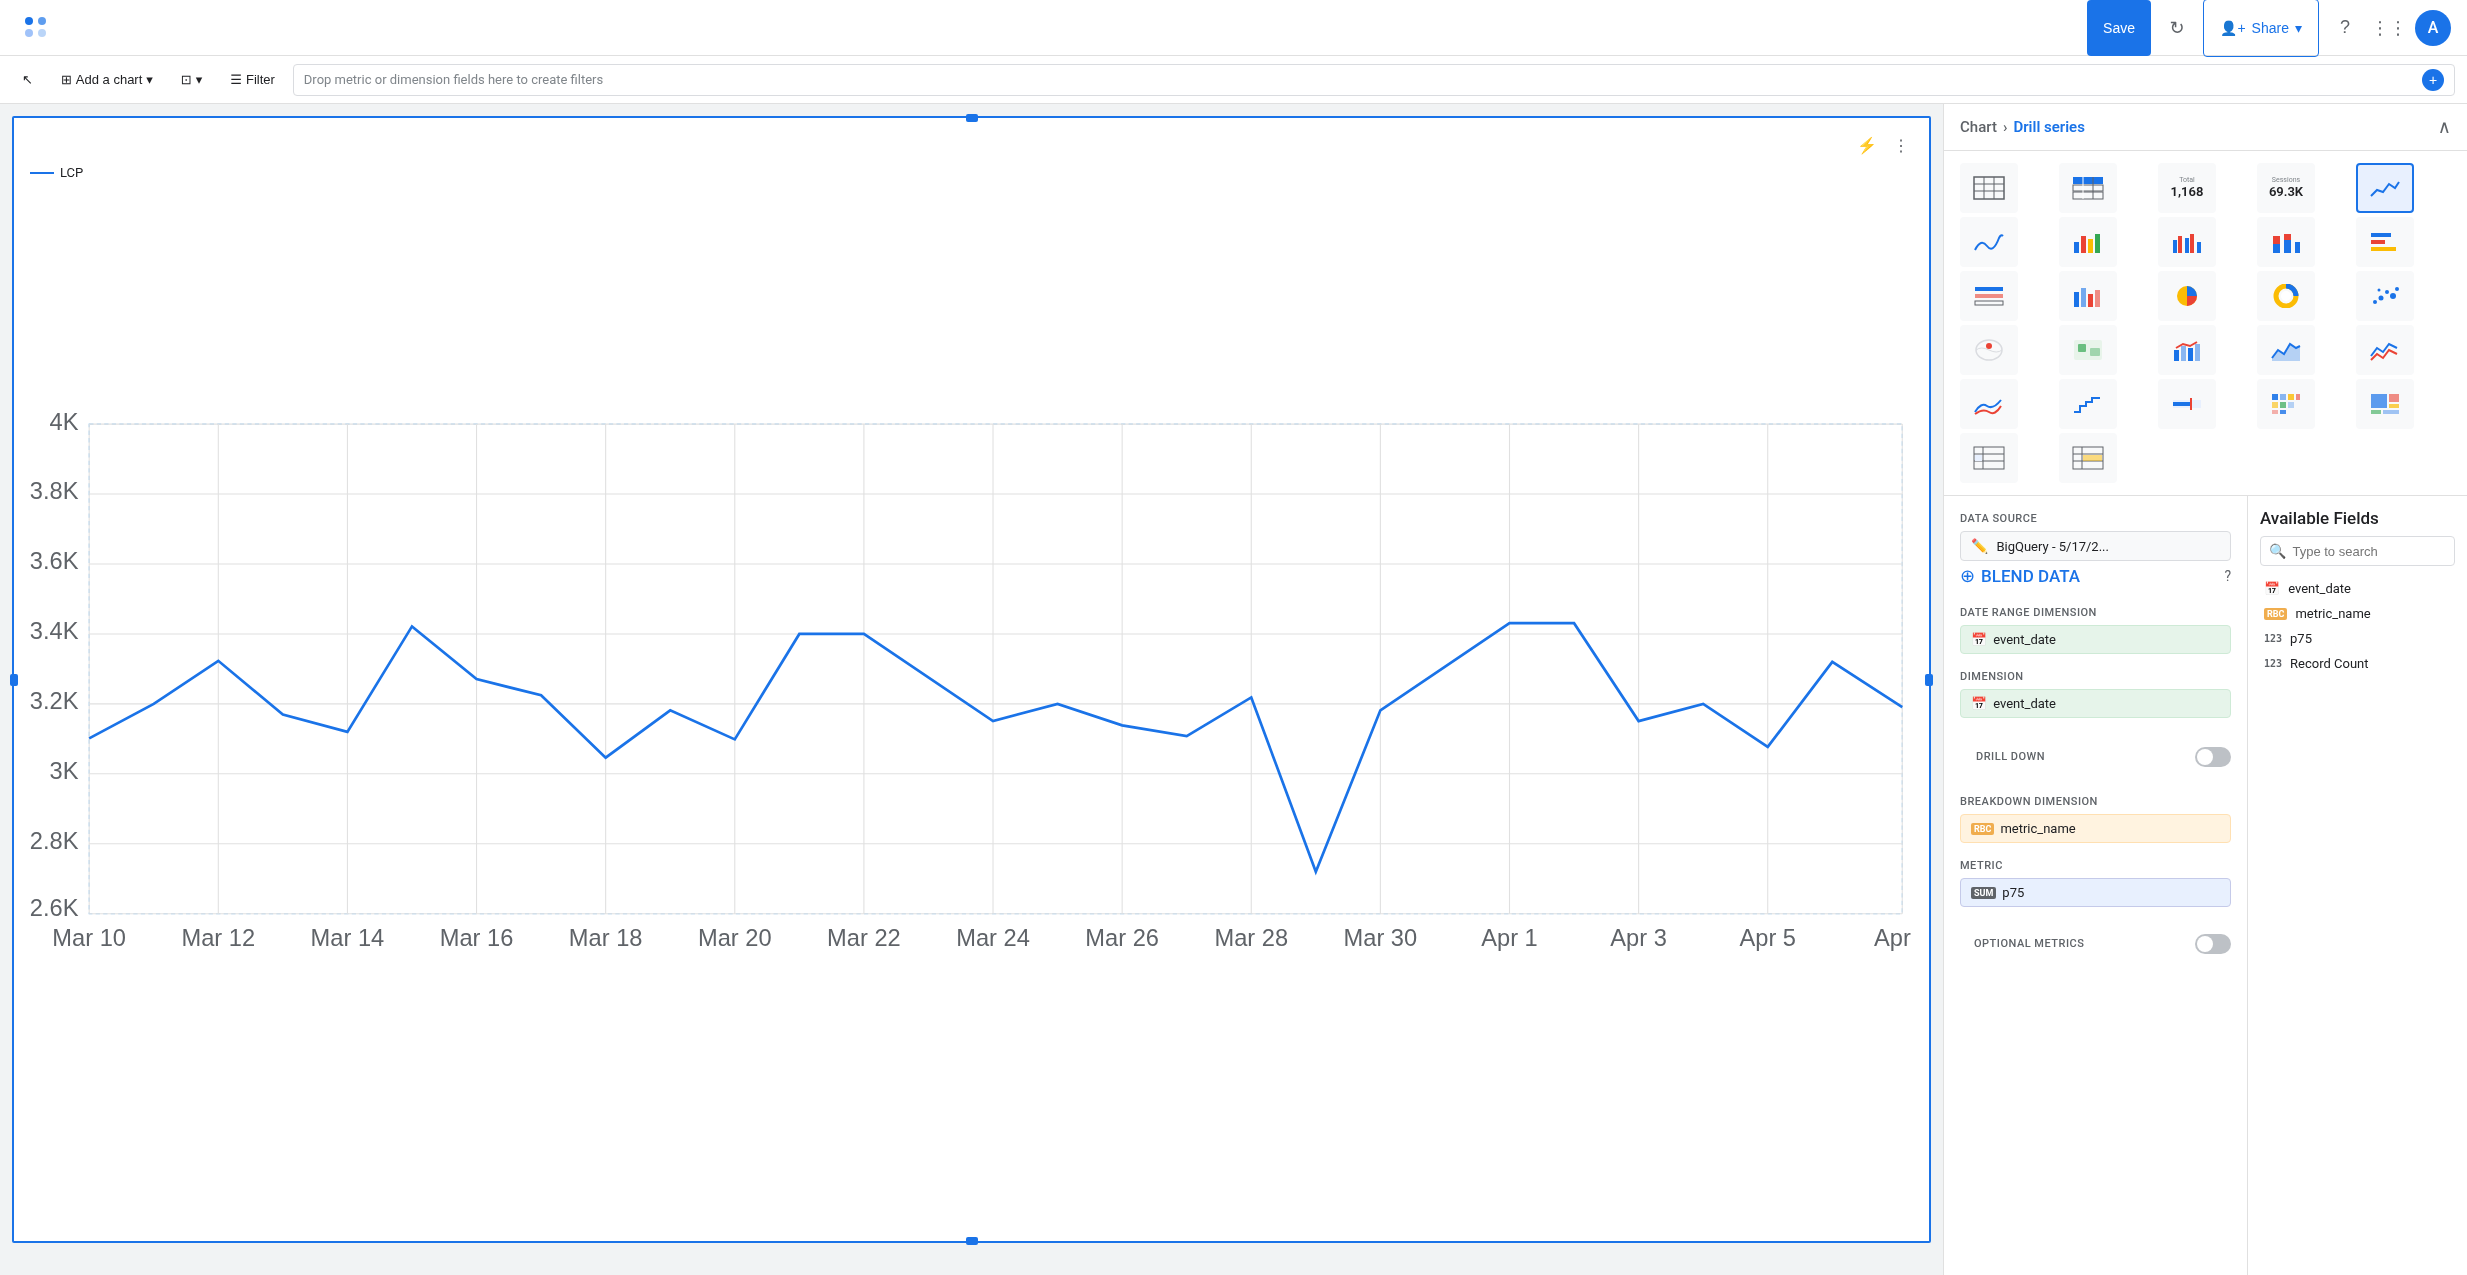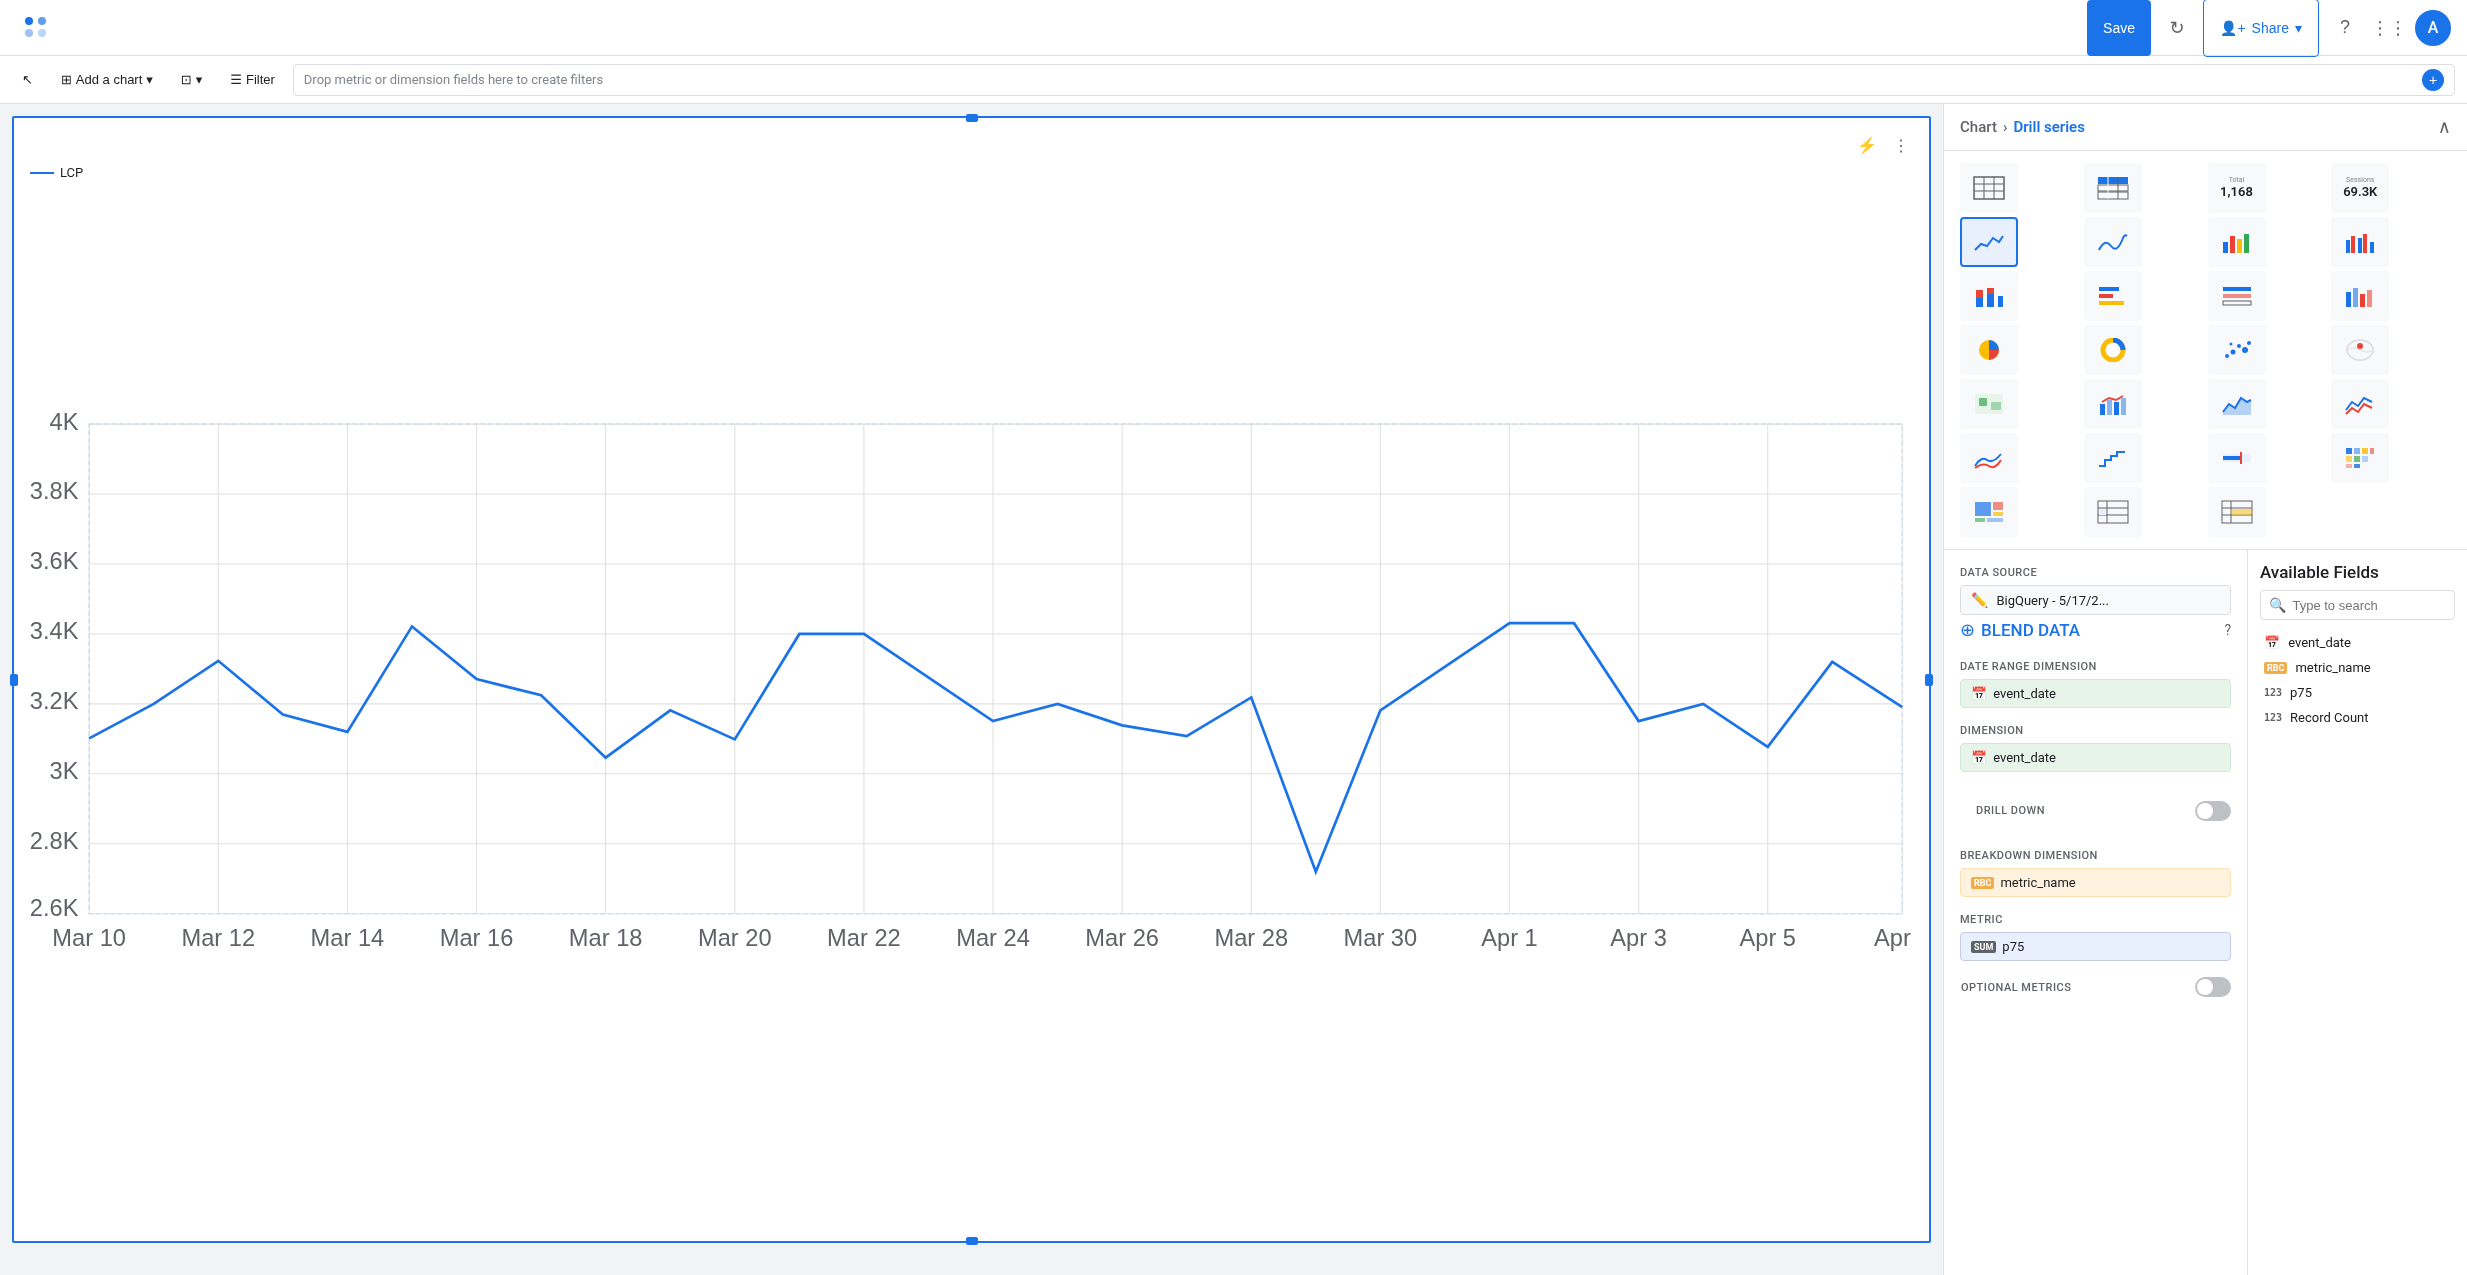--- a/index.html
+++ b/index.html
@@ -154,21 +154,21 @@
       background: #fff;
       position: sticky; top: 0; z-index: 5;
     }
     .panel-breadcrumb {
       display: flex; align-items: center; gap: 6px; font-size: 15px; font-weight: 500;
     }
     .panel-breadcrumb .active { color: #1a73e8; font-weight: 600; }
 
     
     .chart-type-grid {
-      display: grid; grid-template-columns: repeat(4, 1fr);
+      display: grid; grid-template-columns: repeat(5, 1fr);
       gap: 4px; padding: 12px 16px;
       border-bottom: 1px solid #e0e0e0;
     }
     .chart-type-item {
       width: 58px; height: 50px;
       border: 2px solid transparent; border-radius: 4px;
       display: flex; flex-direction: column; align-items: center; justify-content: center;
       cursor: pointer; gap: 2px; background: #f8f9fa;
     }
     .chart-type-item.active { border-color: #1a73e8; background: #e8f0fe; }
@@ -701,21 +701,21 @@
           <div>
             <div class="section-label">Metric</div>
             <div class="field-pill blue-bg">
               <span style="font-size:9px;font-weight:700;background:#5f6368;color:#fff;padding:1px 3px;border-radius:2px;">SUM</span>
               <span class="field-text">p75</span>
             </div>
           </div>
 
           <div>
             <div class="toggle-row">
-              <span class="section-label" style="margin:1px;">Optional metrics</span>
+              <span class="section-label" style="margin:14px;">Optional metrics</span>
               <div class="toggle"></div>
             </div>
           </div>
 
         </div>
       </div>
 
       <div class="panel-right-fields">
         <div class="available-fields-header">Available Fields</div>
         <div class="search-field">

